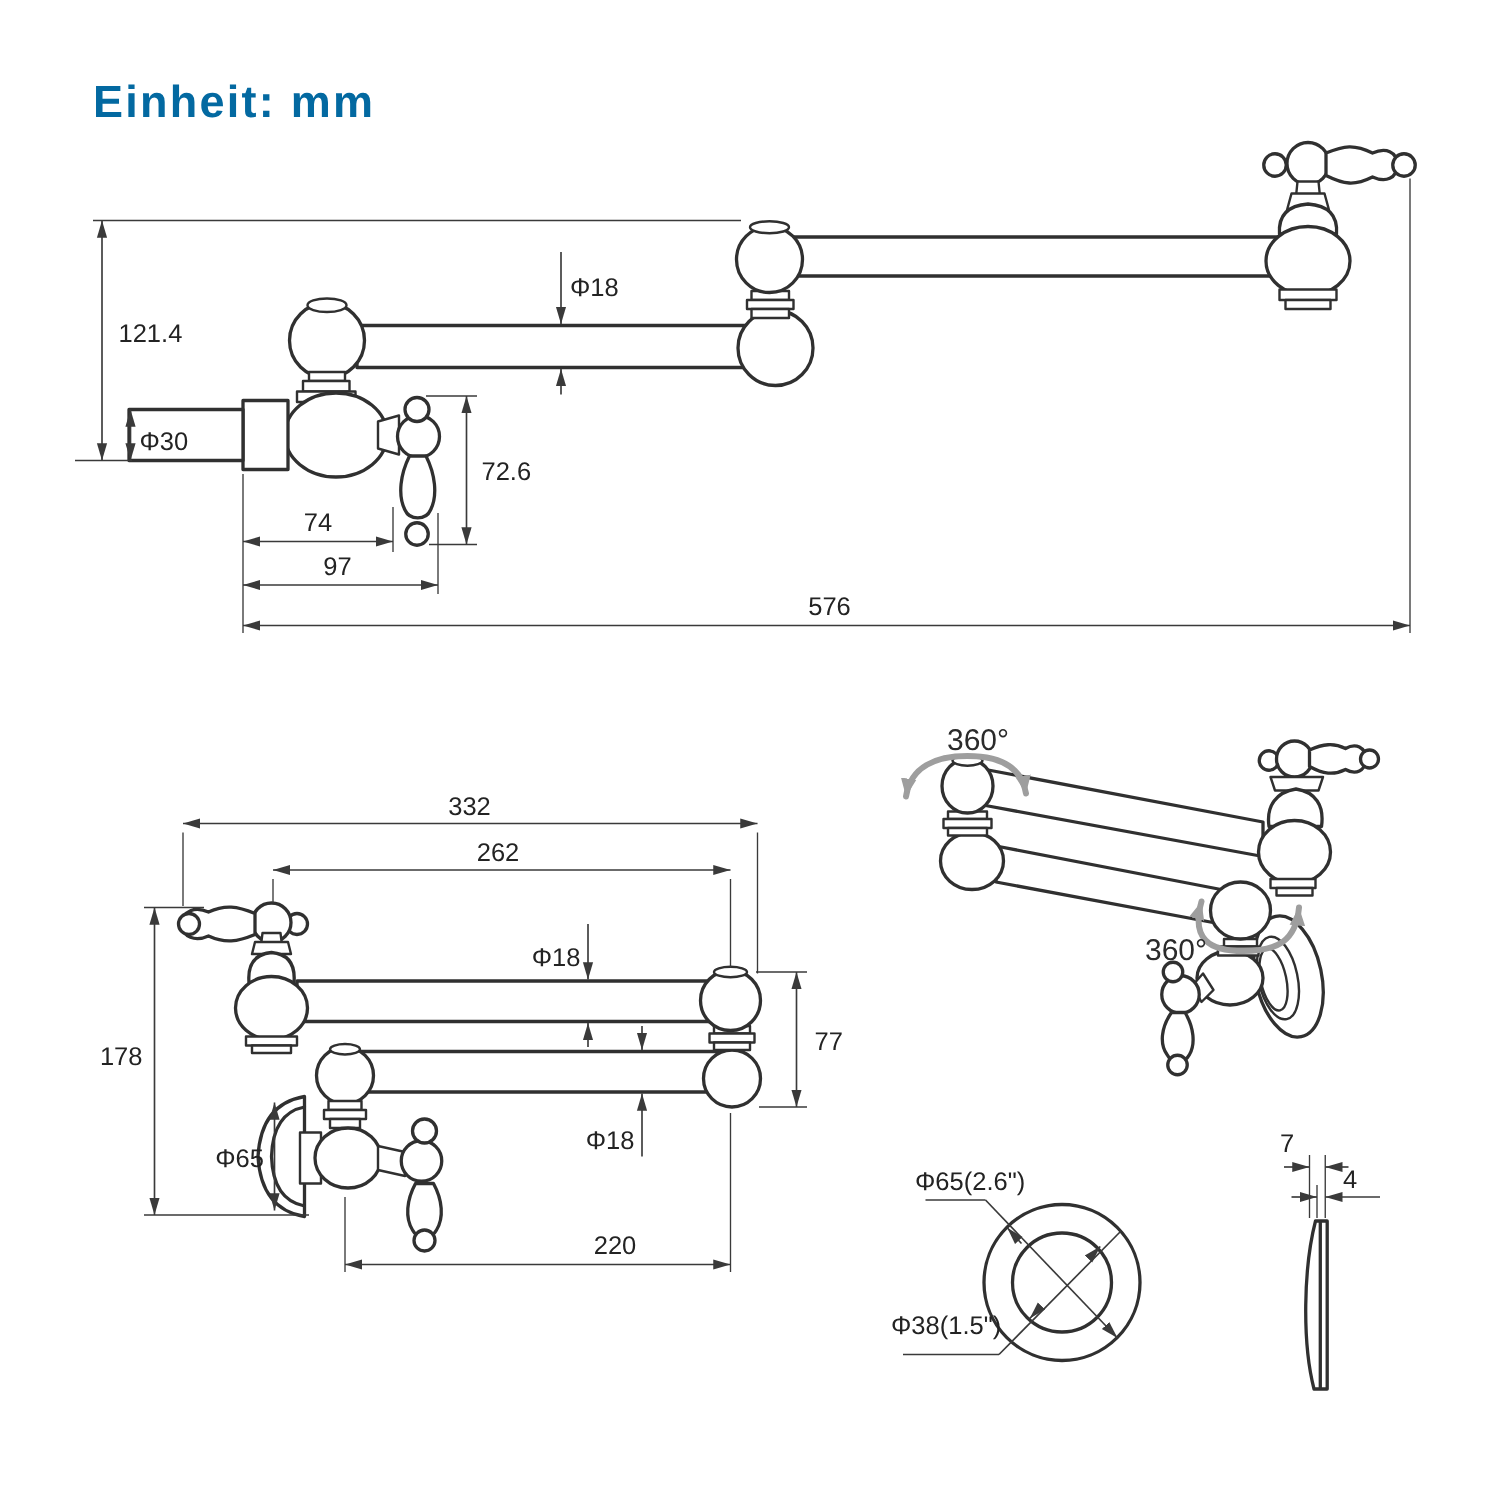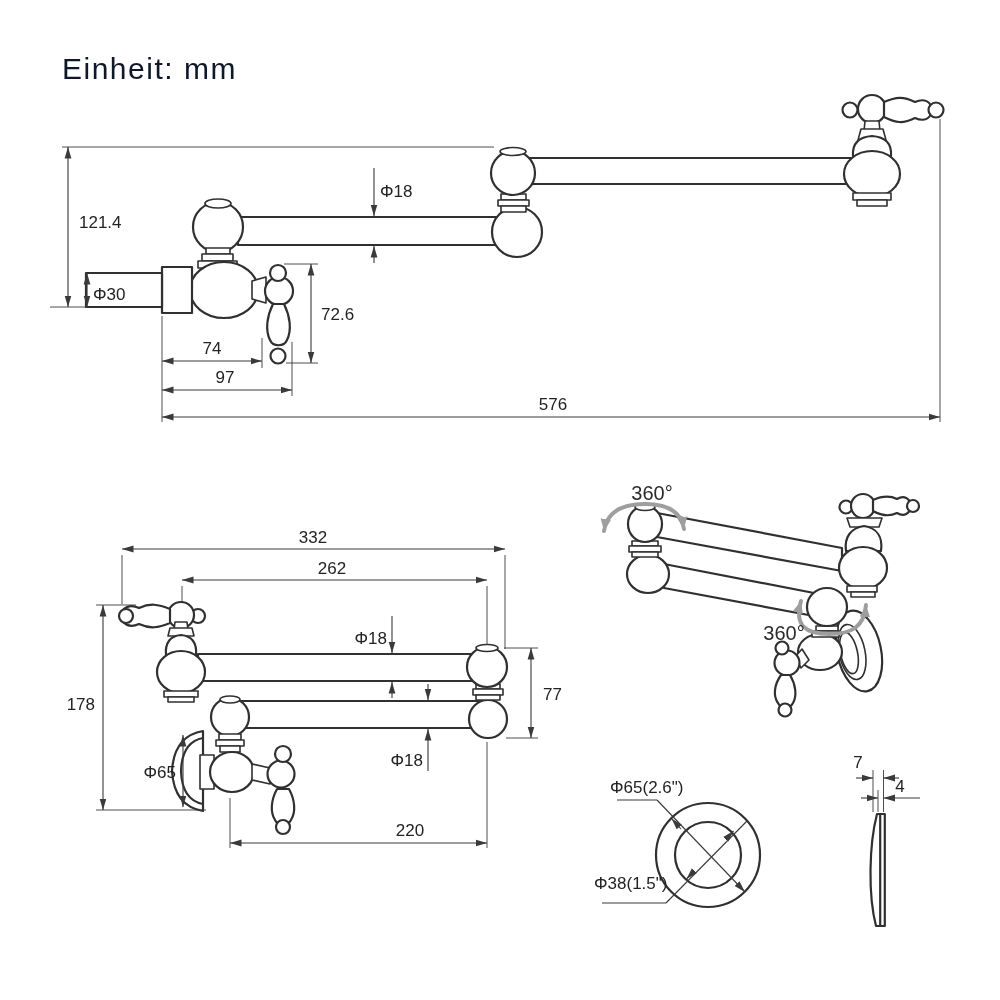--- a/index.html
+++ b/index.html
@@ -1,17 +1,17 @@
 <!DOCTYPE html>
 <html><head>
 <meta charset="utf-8">
 <style>
   html,body{margin:0;padding:0;background:#fff;}
   body{width:1000px;height:1000px;position:relative;font-family:"Liberation Sans",sans-serif;overflow:hidden;}
-  .title{position:absolute;left:62px;top:52px;font-size:30px;letter-spacing:1.5px;color:#0f172a;font-weight:400;}
+  .title{position:absolute;left:62px;top:52px;font-size:30px;letter-spacing:1.5px;color:#0369a1;font-weight:700;}
   svg{position:absolute;left:0;top:0;}
   .part{fill:#fff;stroke:#303030;stroke-width:2.2;stroke-linejoin:round;}
   .thin{stroke-width:1.6;}
   .pline{fill:none;stroke:#303030;stroke-width:2.2;stroke-linecap:round;}
   .dim{fill:none;stroke:#3a3a3a;stroke-width:1.1;}
   .ext{fill:none;stroke:#3a3a3a;stroke-width:0.9;}
   .lbl{font-size:17px;fill:#232323;}
   .lblm{text-anchor:middle;}
   .lble{text-anchor:end;}
   .rot{fill:none;stroke:#9e9e9e;stroke-width:4;stroke-linecap:round;}

